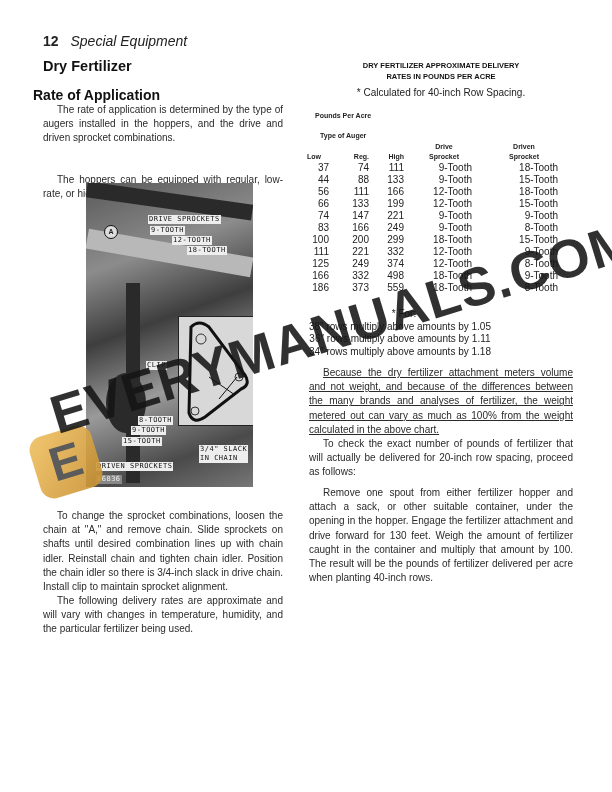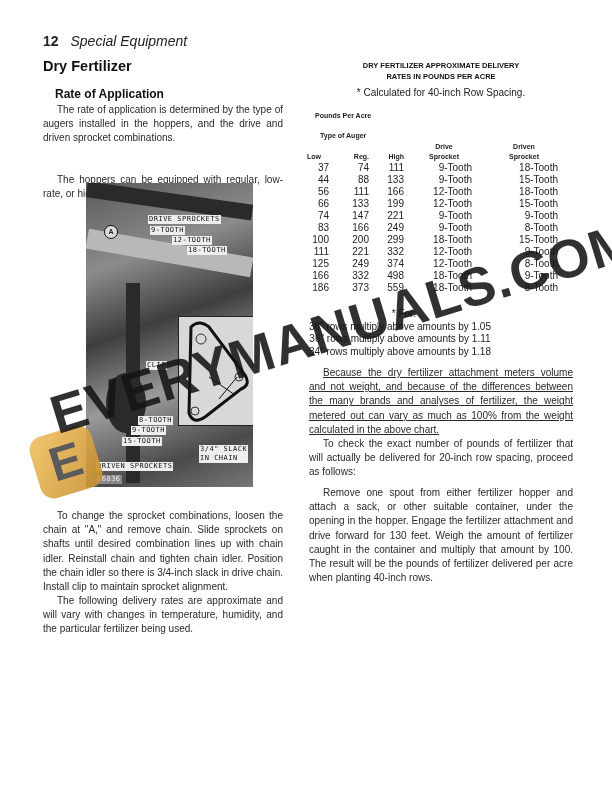--- a/index.html
+++ b/index.html
@@ -2,21 +2,21 @@
 <html><head>
 <meta charset="utf-8">
 <style>
   html, body { margin:0; padding:0; background:#fff; }
   body { width:612px; height:792px; position:relative; overflow:hidden;
          font-family:"Liberation Sans", sans-serif; color:#222; }
   .page-header { position:absolute; left:43px; top:33px; font-size:14px; }
   .page-header .num { font-weight:bold; margin-right:8px; }
   .page-header .section { font-style:italic; }
   h1 { position:absolute; left:43px; top:58px; margin:0; font-size:14.5px; font-weight:bold; color:#111; }
-  h2 { position:absolute; left:55px; top:87px; margin:0; font-size:12px; font-weight:bold; color:#111; }
+  h2 { position:absolute; left:33px; top:87px; margin:0; font-size:14px; font-weight:bold; color:#111; }
   .para { position:absolute; font-size:10px; line-height:14.2px; text-align:justify; color:#2a2a2a; }
   .para::first-line { }
   .indent { text-indent:14px; }
   .left-col { left:43px; width:240px; }
   .right-col { left:309px; width:264px; }
 
   .photo { position:absolute; left:86px; top:183px; width:167px; height:304px;
            background:linear-gradient(160deg,#5a5a5a 0%,#8c8c8c 25%,#3e3e3e 45%,#9a9a9a 65%,#4a4a4a 85%,#777 100%);
            overflow:hidden; }
   .photo .bar { position:absolute; background:#2a2a2a; }

